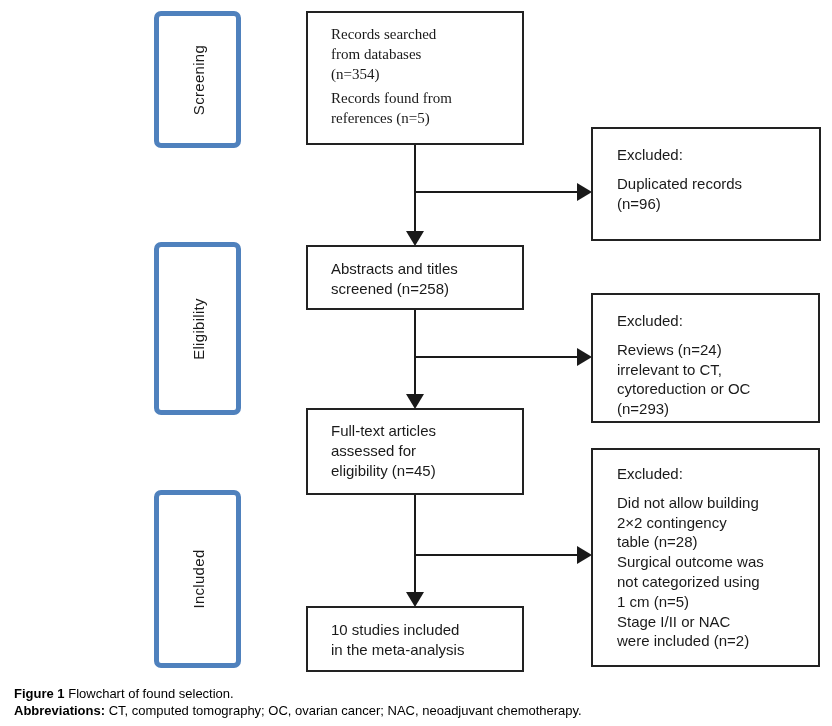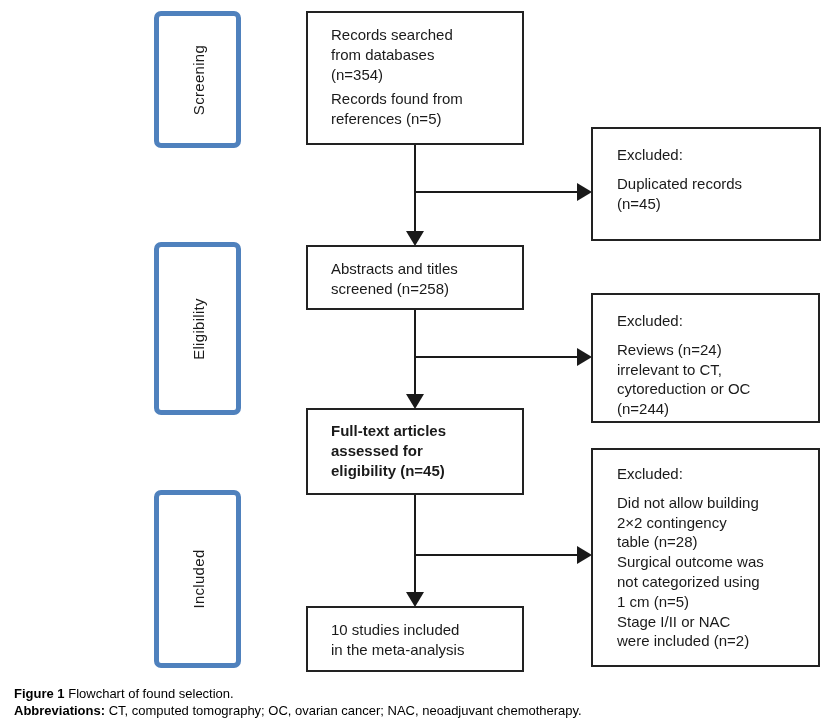--- a/index.html
+++ b/index.html
@@ -53,23 +53,23 @@
   .fbox {
     position: absolute;
     border: 2px solid #222222;
     background: #ffffff;
     font-size: 15px;
     line-height: 1.32;
     padding: 12px 8px 8px 23px;
   }
   .fbox p { margin: 0; white-space: pre-line; }
   .fbox p + p { margin-top: 5px; }
-  .fbox-records  { left: 306px; top: 11px;  width: 218px; height: 134px; }
+  .fbox-records  { left: 306px; top: 11px;  width: 218px; height: 134px; font-family: Liberation Serif, serif; }
   .fbox-abstracts{ left: 306px; top: 245px; width: 218px; height: 65px;  }
-  .fbox-fulltext { left: 306px; top: 408px; width: 218px; height: 87px;  padding-top: 11px; font-weight: bold; }
+  .fbox-fulltext { left: 306px; top: 408px; width: 218px; height: 87px;  padding-top: 11px; }
   .fbox-included { left: 306px; top: 606px; width: 218px; height: 66px;  }
 
   
   .ebox {
     position: absolute;
     border: 2px solid #222222;
     background: #ffffff;
     font-size: 15px;
     line-height: 1.32;
     padding: 12px 8px 8px 20px;
@@ -150,28 +150,28 @@
 eligibility (n=45)</p>
   </div>
   <div class="fbox fbox-included">
     <p>10 studies included
 in the meta-analysis</p>
   </div>
 
   <div class="ebox ebox-duplicates">
     <p class="etitle">Excluded:</p>
     <p class="ebody">Duplicated records
-(n=45)</p>
+(n=96)</p>
   </div>
   <div class="ebox ebox-reviews">
     <p class="etitle">Excluded:</p>
     <p class="ebody">Reviews (n=24)
 irrelevant to CT,
 cytoreduction or OC
-(n=244)</p>
+(n=293)</p>
   </div>
   <div class="ebox ebox-fulltext">
     <p class="etitle">Excluded:</p>
     <p class="ebody">Did not allow building
 2×2 contingency
 table (n=28)
 Surgical outcome was
 not categorized using
 1 cm (n=5)
 Stage I/II or NAC

